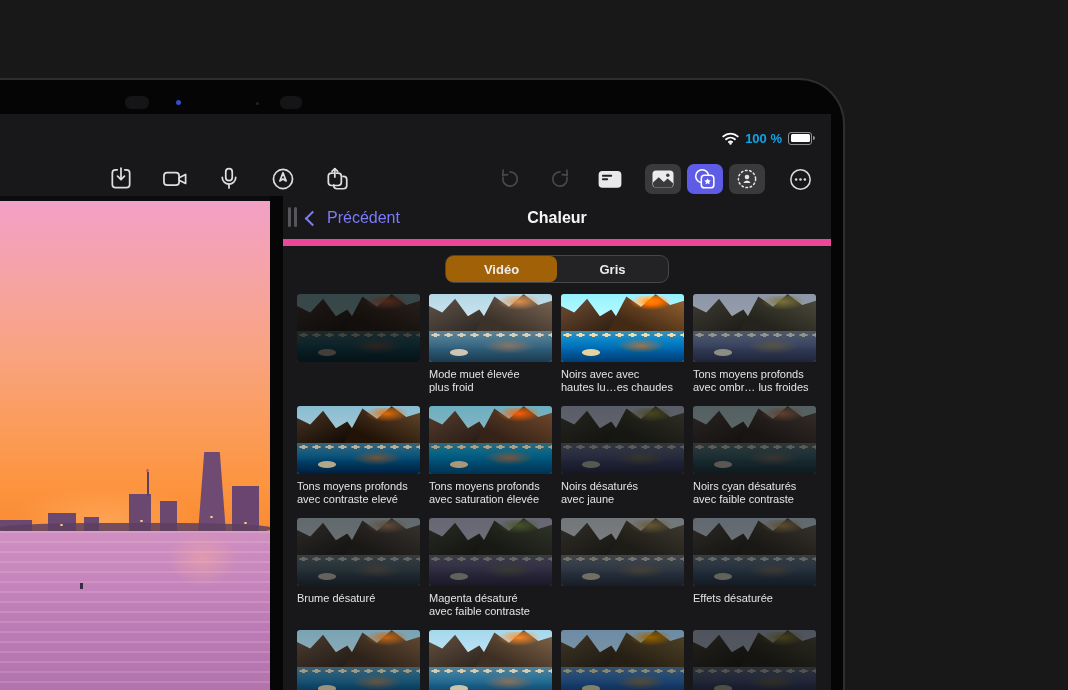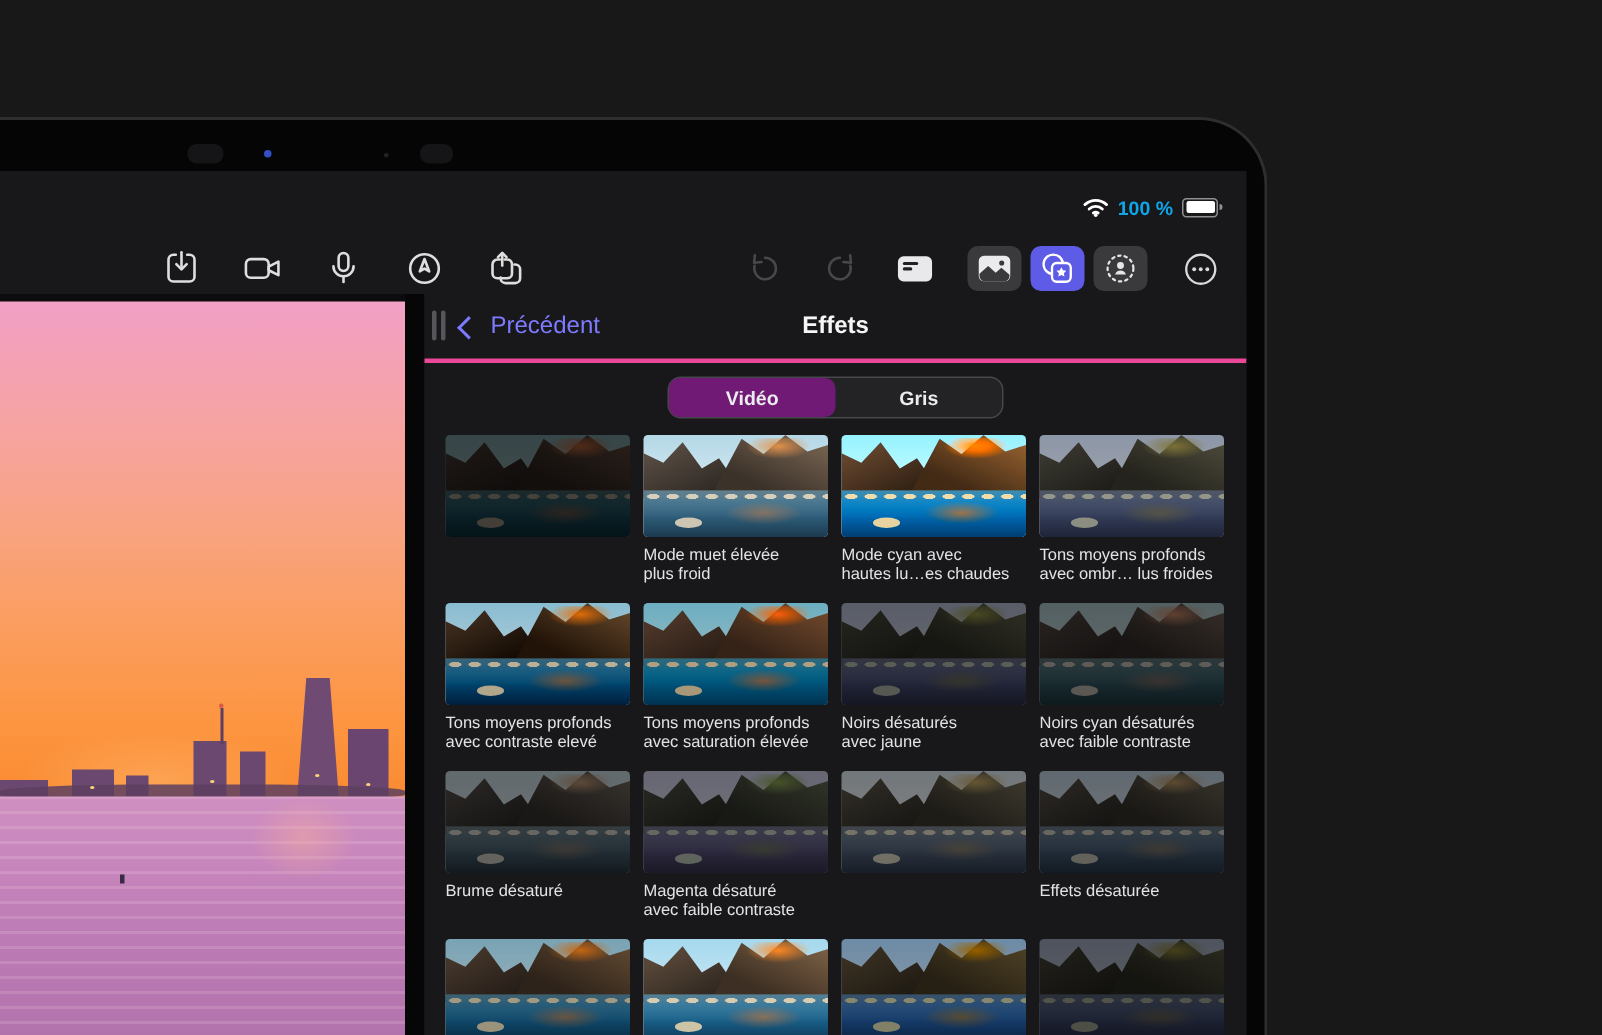--- a/index.html
+++ b/index.html
@@ -56,30 +56,30 @@
   .glow{position:absolute;left:4%;top:58%;width:70%;height:14%;background:radial-gradient(ellipse,rgba(255,190,120,.45),rgba(255,190,120,0) 70%);}
   .light{position:absolute;width:3px;height:2px;background:#ffd27a;border-radius:50%;}
   .water{position:absolute;left:0;right:0;top:67%;bottom:0;
     background:linear-gradient(180deg,#cf8fc0 0%,#ca89be 18%,#bd7cb5 55%,#b272ab 100%);}
   .water-streaks{position:absolute;inset:0;background:repeating-linear-gradient(180deg,rgba(255,225,235,.16) 0 2px,rgba(0,0,0,0) 2px 10px);}
   .water-refl{position:absolute;left:62%;top:0;width:26%;height:35%;background:radial-gradient(ellipse,rgba(255,180,150,.4),rgba(0,0,0,0) 70%);}
   .buoy{position:absolute;left:80px;top:32%;width:3px;height:6px;background:#3a2a44;}
   .gutter{width:13px;background:#060607;flex:none;}
   
   .panel{flex:1;background:#18181a;display:flex;flex-direction:column;min-width:0;}
-  .panel-header{position:relative;height:43px;border-bottom:3px solid #ec4899;display:flex;align-items:center;flex:none;}
+  .panel-header{position:relative;height:43px;border-bottom:7px solid #ec4899;display:flex;align-items:center;flex:none;}
   .drag-handle{position:absolute;left:5px;top:11px;display:flex;gap:3px;}
   .drag-bar{width:3px;height:20px;background:#55555a;border-radius:2px;}
   .back-btn{position:absolute;left:24px;display:flex;align-items:center;gap:9px;color:#7d7aff;font-size:16px;cursor:default;}
   .chev{width:9px;height:9px;border-left:2.4px solid #7d7aff;border-bottom:2.4px solid #7d7aff;transform:rotate(45deg);margin-top:1px;}
   .panel-title{margin:0 auto;font-size:16px;font-weight:700;color:#f5f5f5;}
   .tabs-row{height:46px;display:flex;align-items:center;justify-content:center;flex:none;}
   .segmented{display:flex;background:#232326;border:1px solid #47474b;border-radius:9px;width:224px;height:28px;box-sizing:border-box;padding:0;}
   .seg{flex:1;display:flex;align-items:center;justify-content:center;font-size:13px;font-weight:600;color:#ececf0;border-radius:7px;}
-  .seg.selected{background:#701a75;}
+  .seg.selected{background:#a16207;}
   
   .grid{display:grid;grid-template-columns:repeat(4,123px);column-gap:9px;row-gap:8px;padding:2px 0 0 14px;}
   .thumb{width:123px;height:68px;border-radius:3px;position:relative;overflow:hidden;background:linear-gradient(180deg,#a7d8ec 0%,#c2e4f2 40%,#d7ecf2 54%,#cfe2ea 60%);}
   .t-mtn-l{position:absolute;top:6%;left:-2%;width:58%;height:56%;background:linear-gradient(155deg,#57473a 20%,#2b231d 85%);clip-path:polygon(0 100%,0 18%,22% 38%,40% 2%,58% 48%,74% 30%,100% 100%);}
   .t-mtn-r{position:absolute;top:0;right:-2%;width:66%;height:62%;background:linear-gradient(205deg,#7a5f45 10%,#3c2f24 70%);clip-path:polygon(0 100%,26% 6%,44% 30%,62% 0,80% 26%,100% 14%,100% 100%);}
   .t-sun{position:absolute;top:3%;right:9%;width:36%;height:20%;background:radial-gradient(ellipse at 50% 40%,rgba(255,140,40,.95),rgba(255,140,40,0) 70%);}
   .t-water{position:absolute;bottom:0;left:0;right:0;height:46%;background:linear-gradient(180deg,#6fb4d6 0%,#3c8cb8 26%,#1b5a80 60%,#0e3a57 100%);}
   .t-wshadow{position:absolute;bottom:0;left:0;right:0;height:46%;background:linear-gradient(180deg,rgba(40,28,18,.35),rgba(0,0,0,0) 55%);}
   .t-refl{position:absolute;bottom:12%;right:14%;width:42%;height:24%;background:radial-gradient(ellipse,rgba(230,120,40,.5),rgba(0,0,0,0) 70%);}
   .t-rocks{position:absolute;bottom:35%;left:0;right:0;height:9%;background-image:radial-gradient(ellipse 55% 46% at 50% 50%,#d6ccb2 58%,rgba(0,0,0,0) 60%);background-size:13px 100%;background-repeat:repeat-x;}
@@ -239,21 +239,21 @@
       <div class="panel">
         <div class="panel-header">
           <div class="drag-handle">
             <div class="drag-bar"></div>
               <div class="drag-bar"></div>
           </div>
           <div class="back-btn">
             <span class="chev"></span>
             <span>Précédent</span>
           </div>
-          <div class="panel-title">Effets</div>
+          <div class="panel-title">Chaleur</div>
         </div>
 
         <div class="tabs-row">
           <div class="segmented">
             <div class="seg selected">Vidéo</div>
             <div class="seg">Gris</div>
           </div>
         </div>
 
         <div class="grid">
@@ -288,21 +288,21 @@
             <div class="thumb" style="filter:brightness(1.05) saturate(1.65) contrast(1.08)">
                 <div class="t-mtn-l"></div>
                 <div class="t-mtn-r"></div>
                 <div class="t-sun"></div>
                 <div class="t-water"></div>
                 <div class="t-wshadow"></div>
                 <div class="t-refl"></div>
                 <div class="t-rocks"></div>
                 <div class="t-rock"></div>
               </div>
-            <div class="tile-label">Mode cyan avec
+            <div class="tile-label">Noirs avec avec
 hautes lu…es chaudes</div>
           </div>
           <div class="tile">
             <div class="thumb" style="filter:brightness(0.72) saturate(0.55) hue-rotate(28deg)">
                 <div class="t-mtn-l"></div>
                 <div class="t-mtn-r"></div>
                 <div class="t-sun"></div>
                 <div class="t-water"></div>
                 <div class="t-wshadow"></div>
                 <div class="t-refl"></div>

